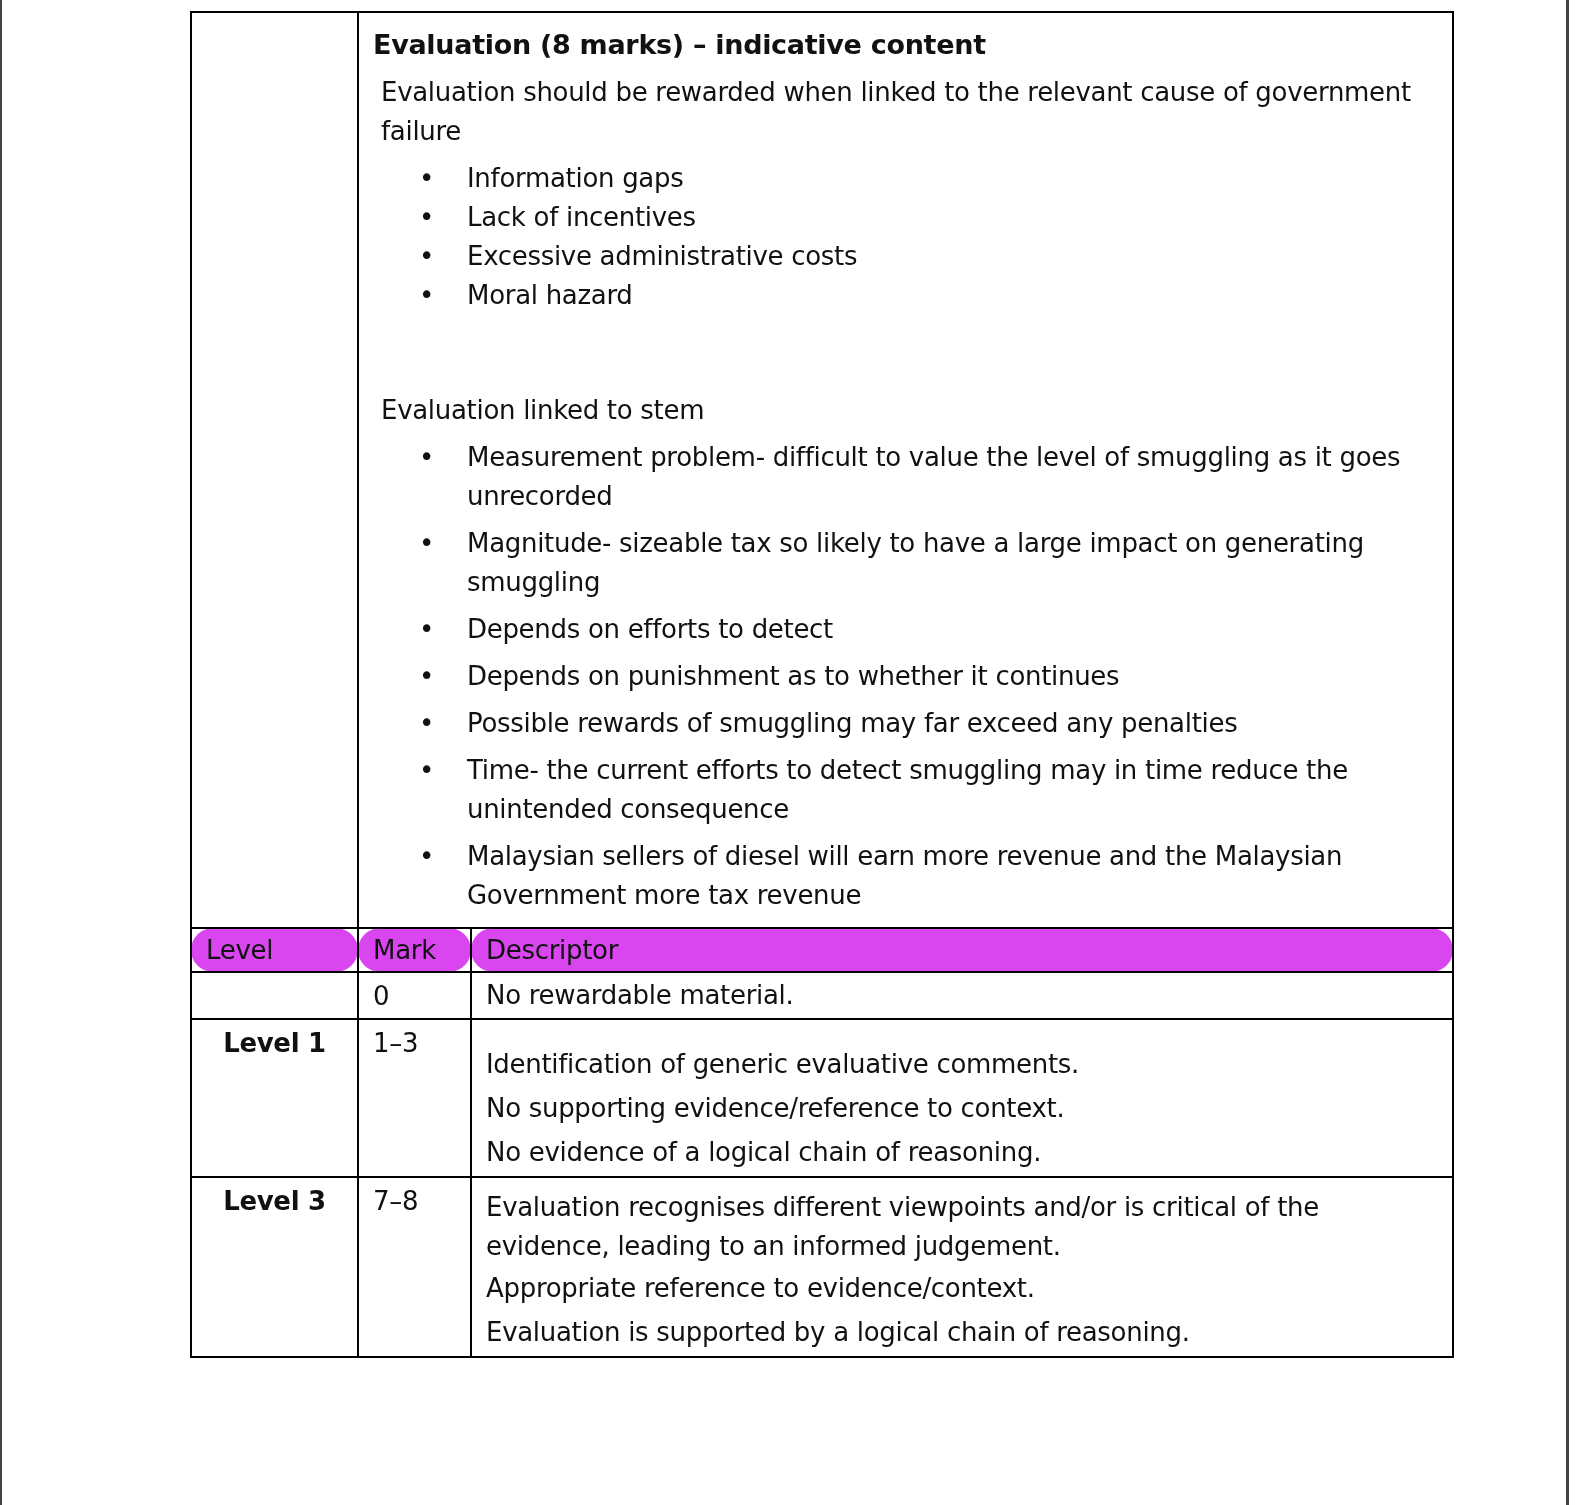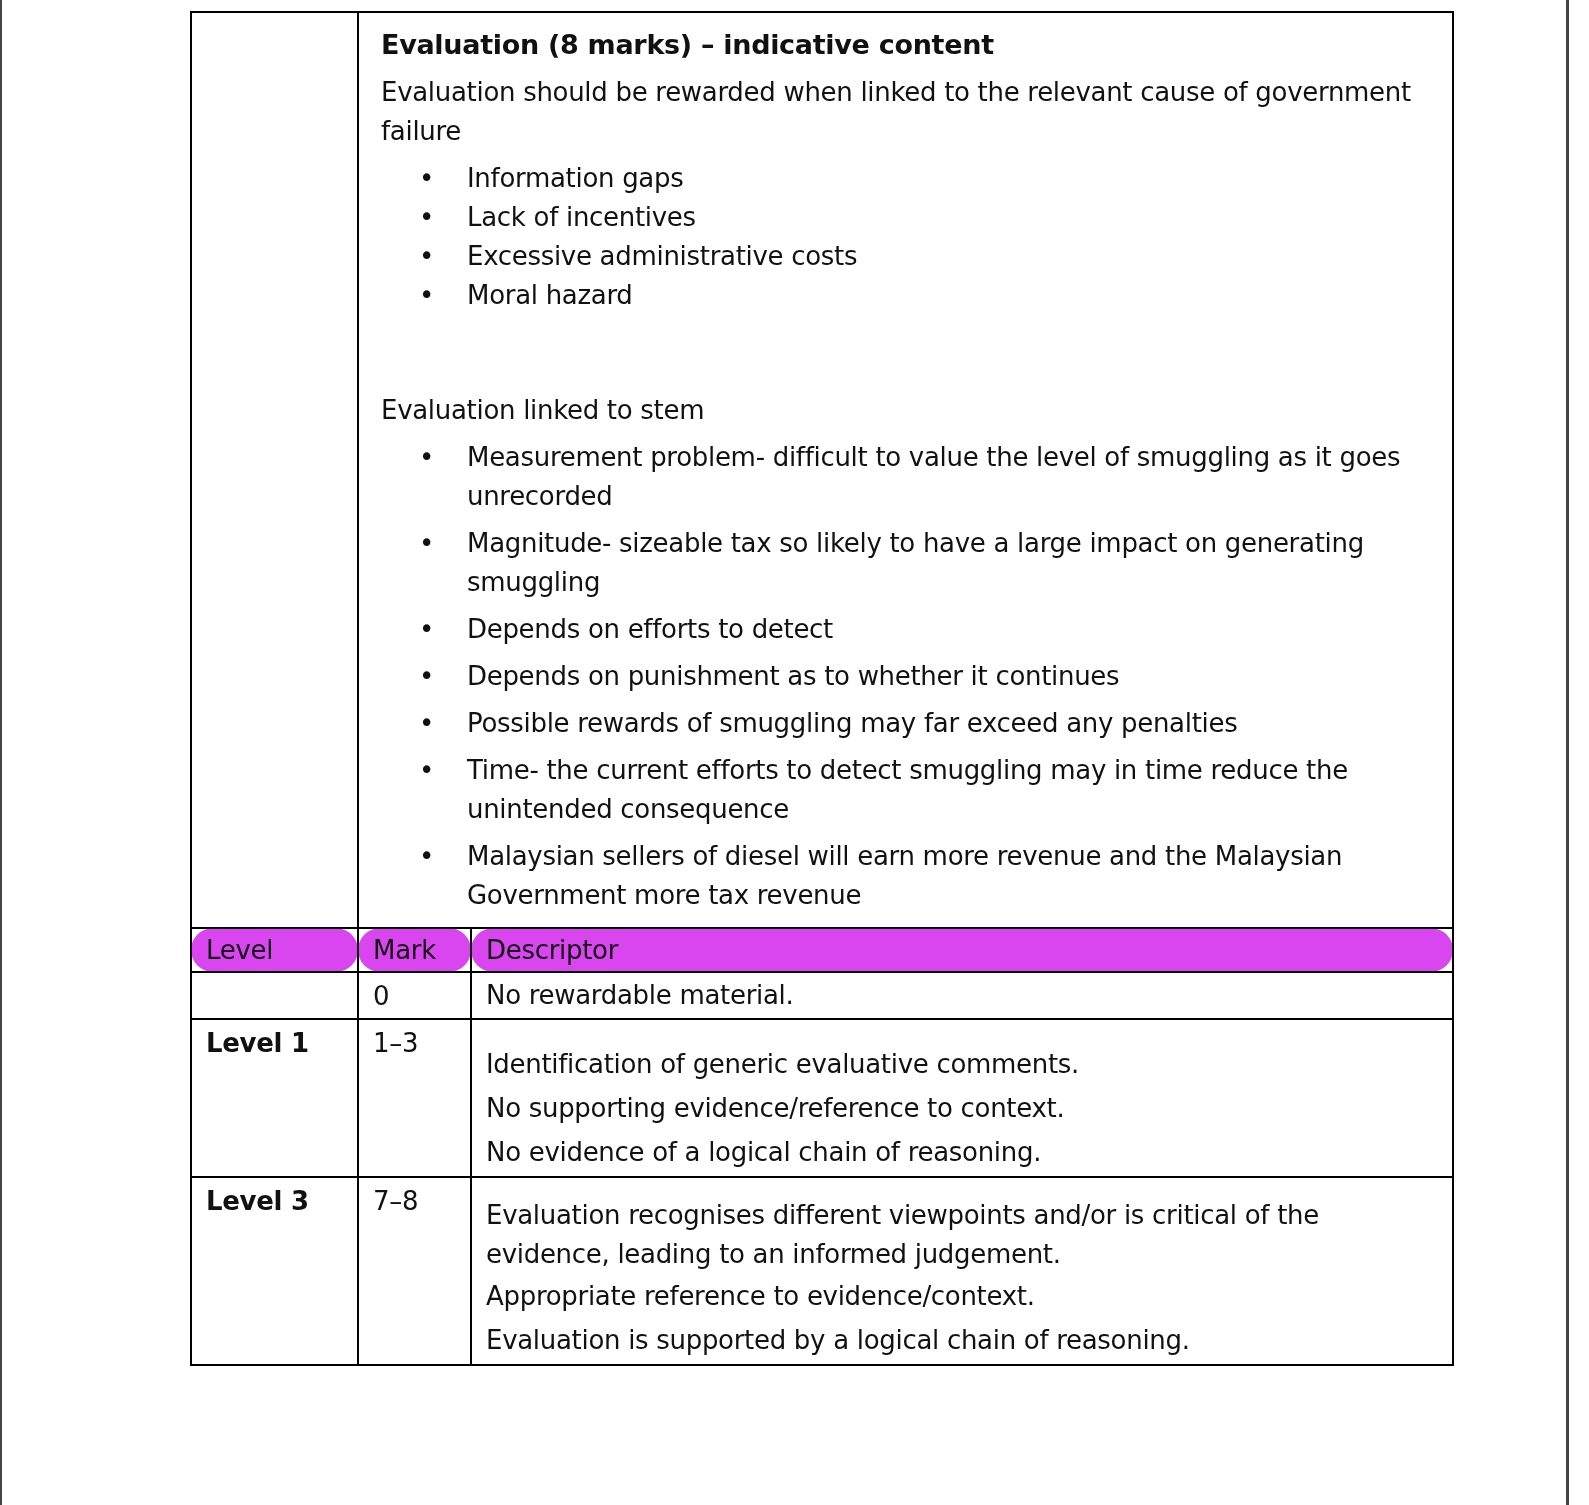--- a/index.html
+++ b/index.html
@@ -7,30 +7,30 @@
     width: 1589px; height: 1505px; background: #ffffff; position: relative; overflow: hidden;
     font-family: "DejaVu Sans", sans-serif; color: #111;
   }
   .edge-left { position: absolute; left: 0; top: 0; width: 2px; height: 1505px; background: #444; }
   .edge-right { position: absolute; left: 1566px; top: 0; width: 3px; height: 1505px; background: #444; }
   .sheet { position: absolute; left: 190px; top: 11px; width: 1264px; }
   table { border-collapse: collapse; width: 1264px; table-layout: fixed; }
   td { border: 2px solid #000; vertical-align: top; padding: 0; font-size: 26px; line-height: 39px; letter-spacing: -0.3px; }
   .c1 { width: 167px; } .c2 { width: 113px; } .c3 { width: auto; }
   .ind { padding: 12px 14px 4px 14px; }
-  .ind h3 { margin: 0 0 2px 8px; font-size: 27px; font-weight: bold; line-height: 40px; }
+  .ind h3 { margin: 0 0 2px 0; font-size: 27px; font-weight: bold; line-height: 40px; }
   .ind p { margin: 8px; }
   .ind ul { margin: 4px 0 0 0; padding-left: 94px; list-style: none; }
   .ind li { position: relative; margin: 0; }
   .ind li::before { content: "\2022"; position: absolute; left: -48px; top: 0; font-size: 26px; }
   .ind ul.stem li { margin-bottom: 8px; }
   .gap { height: 68px; }
   .hdr td { background: #d946ef; padding: 2px 14px 0 14px; height: 40px; border-radius: 22px; }
   .row td { padding: 4px 14px 2px 14px; }
-  .lvl { font-weight: bold; }
+  .lvl { font-weight: bold; text-align: center; }
   .desc div { line-height: 44px; }
   .desc .wrap { line-height: 39px; }
 </style>
 </head>
 <body>
 
 <div class="edge-left"></div>
 <div class="edge-right"></div>
 
 <div class="sheet">
@@ -82,21 +82,21 @@
     <td>1–3</td>
     <td class="desc" style="padding-top:22px">
       <div>Identification of generic evaluative comments.</div>
       <div>No supporting evidence/reference to context.</div>
       <div>No evidence of a logical chain of reasoning.</div>
     </td>
   </tr>
   <tr class="row">
     <td class="lvl">Level 3</td>
     <td>7–8</td>
-    <td class="desc" style="padding-top:18px">
+    <td class="desc" style="padding-top:10px">
       <div class="wrap">Evaluation recognises different viewpoints and/or is critical of the evidence, leading to an informed judgement.</div>
       <div>Appropriate reference to evidence/context.</div>
       <div>Evaluation is supported by a logical chain of reasoning.</div>
     </td>
   </tr>
 </tbody>
     </table>
 </div>
 
 </body></html>

